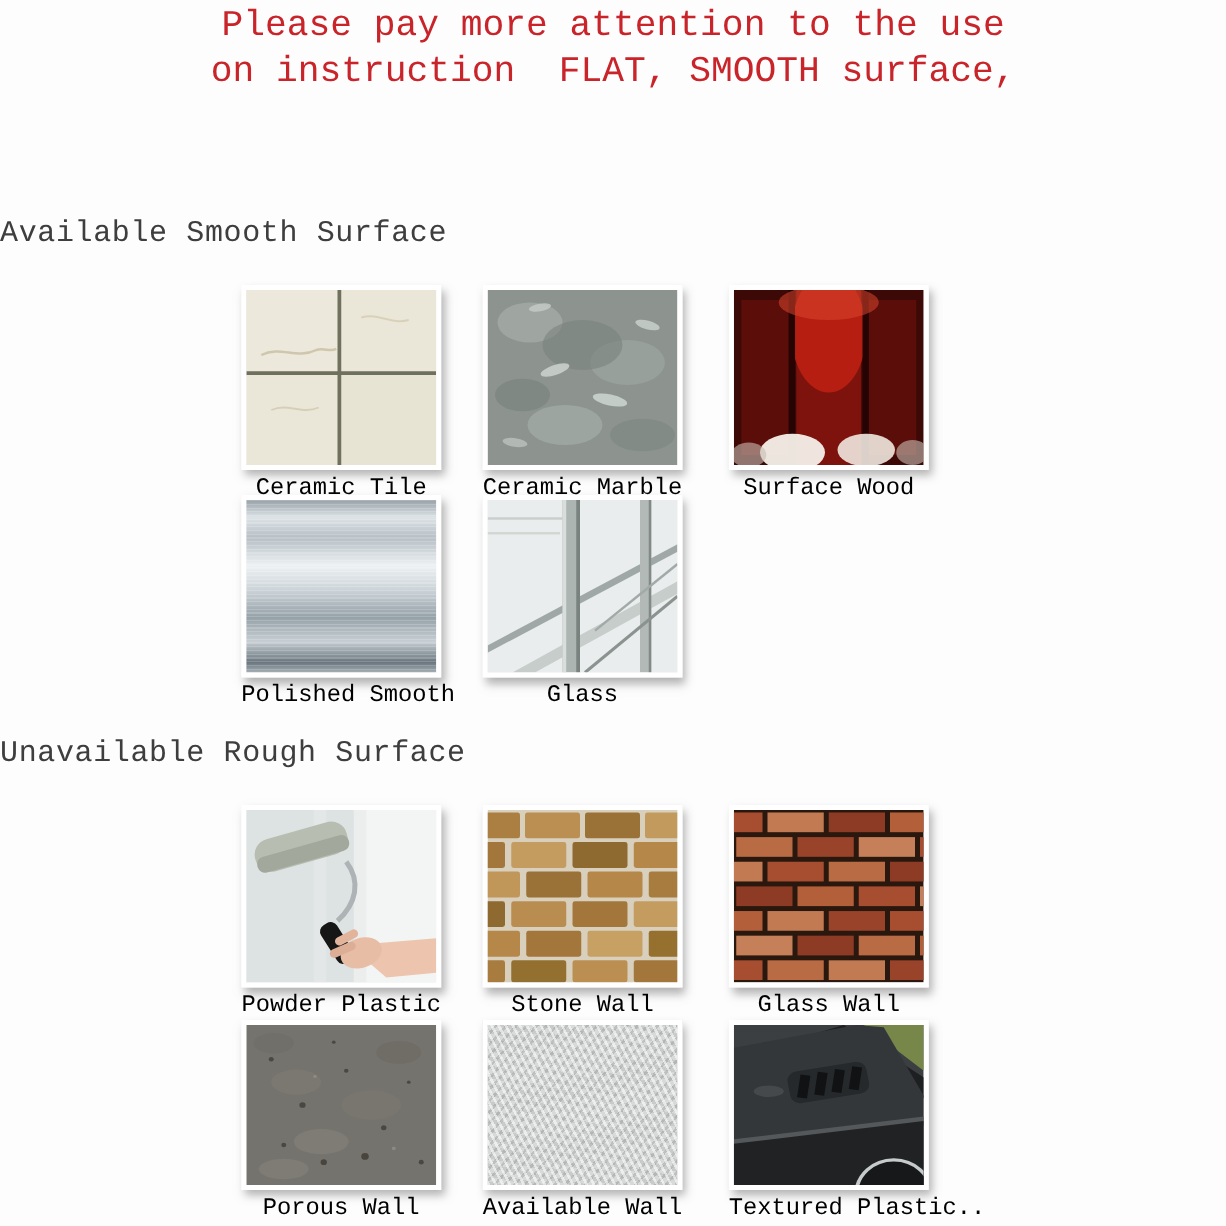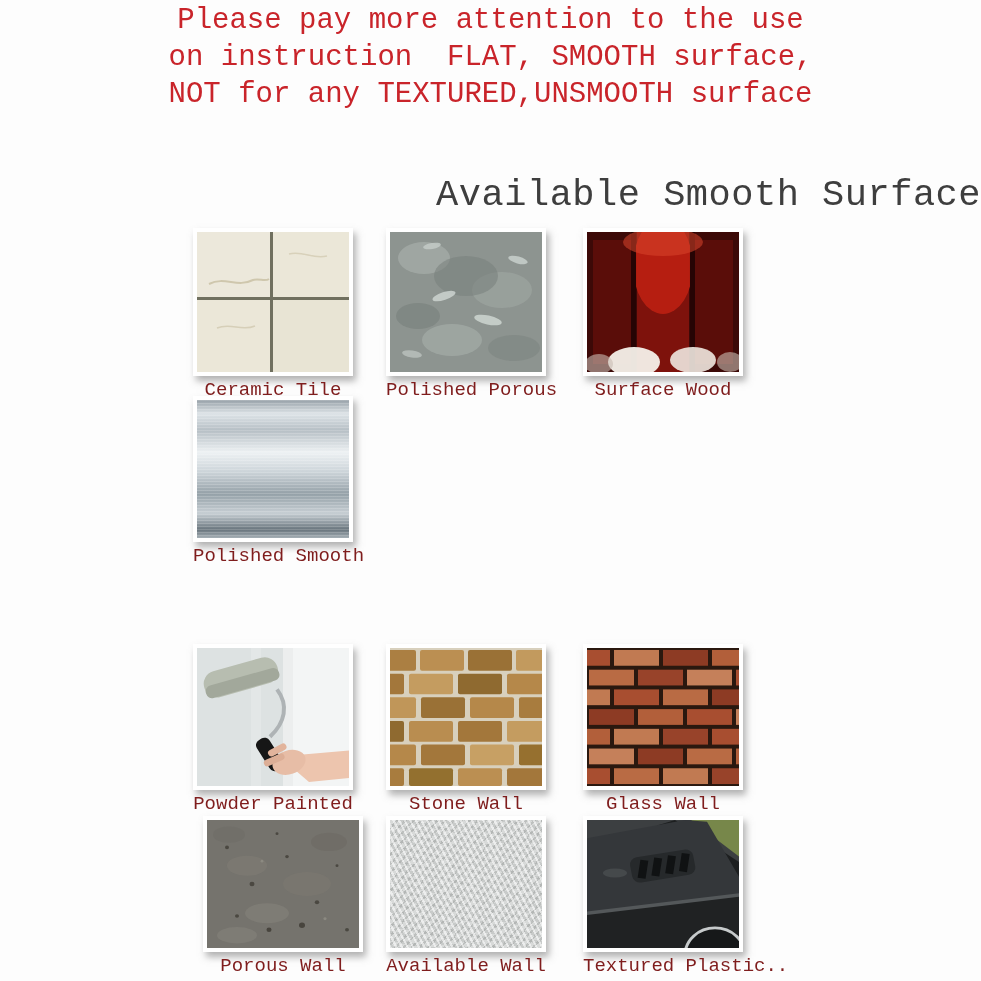--- a/index.html
+++ b/index.html
@@ -1,33 +1,33 @@
 <!DOCTYPE html>
 <html><head>
 <meta charset="utf-8">
 <style>
   html,body{margin:0;padding:0;background:#ffffff;}
   #page{position:relative;width:981px;height:981px;background:#fdfdfd;overflow:hidden;
         font-family:"Liberation Mono","DejaVu Sans Mono",monospace;}
   .warning{position:absolute;top:2px;left:0;width:981px;text-align:center;
            color:#c9242a;font-size:29px;line-height:37px;}
   .wline{white-space:pre;}
-  .heading{position:absolute;left:0;width:981px;text-align:right;color:#3e3e3e;
-           font-size:37px;letter-spacing:0.5px;}
+  .heading{position:absolute;left:0;width:981px;text-align:left;color:#3e3e3e;
+           font-size:24px;letter-spacing:0.5px;}
   .h1{top:174px;}
   .h2{top:590px;}
   .cell{position:absolute;width:160px;}
   .photo{width:152px;height:140px;border:4px solid #ffffff;
          box-shadow:3px 5px 7px rgba(115,115,115,0.55);background:#eee;overflow:hidden;}
   .r2 .photo{height:138px;}
   .r3 .photo{height:138px;}
   .r4 .photo{height:128px;}
   .photo svg{display:block;width:100%;height:100%;}
   .caption{margin-top:2px;width:160px;text-align:center;white-space:nowrap;
-           color:#7f1d1d;font-size:19px;line-height:24px;}
+           color:#000000;font-size:19px;line-height:24px;}
   .tex-metal{
     background-image:
       repeating-linear-gradient(180deg, rgba(255,255,255,0.18) 0 1px, rgba(0,0,0,0) 1px 3px),
       linear-gradient(180deg,#97a1a8 0%,#dde3e7 10%,#b6bfc5 22%,#edf1f3 38%,#ccd4d9 52%,#95a1a8 68%,#c6ced3 82%,#69757d 94%,#a5afb5 100%);
   }
   .tex-concrete{
     background-color:#d8dad9;
     background-image:
       repeating-linear-gradient(63deg, rgba(255,255,255,0.55) 0 2px, rgba(255,255,255,0) 2px 5px),
       repeating-linear-gradient(-48deg, rgba(140,144,142,0.35) 0 2px, rgba(140,144,142,0) 2px 6px),
@@ -35,24 +35,24 @@
   }
 </style>
 </head>
 <body>
 
 <div id="page">
 
   <div class="warning">
     <div class="wline">Please pay more attention to the use</div>
     <div class="wline">on instruction  FLAT, SMOOTH surface,</div>
-    <div class="wline">NOT for any TEXTURED,UNSMOOTH surface</div>
   </div>
 
   <div class="heading h1">Available Smooth Surface</div>
+  <div class="heading h2">Unavailable Rough Surface</div>
 
   <div class="cell r1" style="left:193px;top:228px">
     <div class="photo">
       <svg viewBox="0 0 152 140" preserveAspectRatio="none">
         <rect width="152" height="140" fill="#ebe7d8"></rect>
         <rect x="0" y="0" width="74" height="66" fill="#ece8db"></rect>
         <rect x="76" y="68" width="76" height="72" fill="#e8e4d4"></rect>
         <path d="M12,52 C28,44 40,56 56,48 C62,46 68,50 72,47" stroke="#cfc7ad" stroke-width="2" fill="none"></path>
         <path d="M20,96 C34,90 44,100 58,94" stroke="#d6cfb8" stroke-width="1.5" fill="none"></path>
         <path d="M92,22 C106,18 116,28 130,24" stroke="#d8d1ba" stroke-width="1.5" fill="none"></path>
@@ -73,21 +73,21 @@
         <ellipse cx="76" cy="44" rx="32" ry="20" fill="#787f7b" opacity="0.55"></ellipse>
         <ellipse cx="28" cy="84" rx="22" ry="13" fill="#747b77" opacity="0.5"></ellipse>
         <ellipse cx="124" cy="116" rx="26" ry="13" fill="#7c837f" opacity="0.55"></ellipse>
         <ellipse cx="54" cy="64" rx="12" ry="4" fill="#cdd4d0" opacity="0.85" transform="rotate(-18 54 64)"></ellipse>
         <ellipse cx="98" cy="88" rx="14" ry="4.5" fill="#d2d9d5" opacity="0.8" transform="rotate(12 98 88)"></ellipse>
         <ellipse cx="42" cy="14" rx="9" ry="3" fill="#c6cdc9" opacity="0.8" transform="rotate(-10 42 14)"></ellipse>
         <ellipse cx="128" cy="28" rx="10" ry="3.5" fill="#ccd3cf" opacity="0.8" transform="rotate(15 128 28)"></ellipse>
         <ellipse cx="22" cy="122" rx="10" ry="3.5" fill="#c2c9c5" opacity="0.7" transform="rotate(8 22 122)"></ellipse>
       </svg>
     </div>
-    <div class="caption">Polished Porous</div>
+    <div class="caption">Ceramic Marble</div>
   </div>
 
   <div class="cell r1" style="left:583px;top:228px">
     <div class="photo">
       <svg viewBox="0 0 152 140" preserveAspectRatio="none">
         <rect width="152" height="140" fill="#3c0907"></rect>
         <rect x="50" y="0" width="52" height="140" fill="#7e120c"></rect>
         <ellipse cx="76" cy="34" rx="30" ry="48" fill="#bd2012" opacity="0.9"></ellipse>
         <rect x="6" y="8" width="38" height="124" fill="#5a0d09"></rect>
         <rect x="44" y="0" width="5" height="140" fill="#260404"></rect>
@@ -101,20 +101,39 @@
       </svg>
     </div>
     <div class="caption">Surface Wood</div>
   </div>
 
   <div class="cell r2" style="left:193px;top:396px">
     <div class="photo tex-metal"></div>
     <div class="caption">Polished Smooth</div>
   </div>
 
+  <div class="cell r2" style="left:386px;top:396px">
+    <div class="photo">
+      <svg viewBox="0 0 152 140" preserveAspectRatio="none">
+        <rect width="152" height="140" fill="#eaeded"></rect>
+        <rect x="0" y="14" width="60" height="2" fill="#c9cfcc"></rect>
+        <rect x="0" y="26" width="58" height="2" fill="#d2d7d4"></rect>
+        <polygon points="0,118 152,36 152,42 0,124" fill="#9fa8a6"></polygon>
+        <polygon points="20,140 152,66 152,76 38,140" fill="#c6cdca"></polygon>
+        <rect x="60" y="0" width="14" height="140" fill="#adb5b2"></rect>
+        <rect x="60" y="0" width="3" height="140" fill="#d8dedb"></rect>
+        <rect x="71" y="0" width="3" height="140" fill="#79827f"></rect>
+        <rect x="122" y="0" width="9" height="140" fill="#b2b9b6"></rect>
+        <rect x="129" y="0" width="2" height="140" fill="#818a87"></rect>
+        <line x1="78" y1="140" x2="152" y2="78" stroke="#8b9390" stroke-width="2.5"></line>
+        <line x1="86" y1="106" x2="152" y2="52" stroke="#a2aaa7" stroke-width="2"></line>
+      </svg>
+    </div>
+    <div class="caption">Glass</div>
+  </div>
 
 
   <div class="cell r3" style="left:193px;top:644px">
     <div class="photo">
       <svg viewBox="0 0 152 140" preserveAspectRatio="none">
         <rect width="152" height="140" fill="#f3f5f5"></rect>
         <rect x="0" y="0" width="92" height="140" fill="#dde2e2"></rect>
         <rect x="86" y="0" width="10" height="140" fill="#eceeee"></rect>
         <rect x="54" y="0" width="10" height="140" fill="#e5e9e9" opacity="0.8"></rect>
         <g transform="rotate(-16 45 30)">
@@ -124,21 +143,21 @@
         <path d="M 80 42 C 92 58 88 76 73 90" stroke="#aeb3b5" stroke-width="4" fill="none"></path>
         <g transform="rotate(-32 72 106)">
             <rect x="64" y="90" width="15" height="36" rx="6" fill="#161616"></rect>
           </g>
         <polygon points="152,104 106,108 96,122 112,136 152,132" fill="#edc5ae"></polygon>
         <ellipse cx="92" cy="116" rx="17" ry="12" fill="#e7bda6" transform="rotate(-20 92 116)"></ellipse>
         <rect x="70" y="100" width="20" height="7" rx="3.5" fill="#e2b49c" transform="rotate(-28 80 103)"></rect>
         <rect x="66" y="110" width="22" height="7" rx="3.5" fill="#dcae96" transform="rotate(-24 77 113)"></rect>
       </svg>
     </div>
-    <div class="caption">Powder Painted</div>
+    <div class="caption">Powder Plastic</div>
   </div>
 
   <div class="cell r3" style="left:386px;top:644px">
     <div class="photo">
       <svg viewBox="0 0 152 140" preserveAspectRatio="none">
         <rect width="152" height="140" fill="#d8d0bd"></rect>
         <rect x="-18" y="2" width="44" height="21" rx="2" fill="#ab7f42"></rect>
           <rect x="30" y="2" width="44" height="21" rx="2" fill="#bb8f52"></rect>
           <rect x="78" y="2" width="44" height="21" rx="2" fill="#9a7136"></rect>
           <rect x="126" y="2" width="44" height="21" rx="2" fill="#c29a5e"></rect>
@@ -197,21 +216,21 @@
           <rect x="149" y="102" width="45" height="16" fill="#b25f3a"></rect>
         <rect x="-22" y="122" width="45" height="16" fill="#a84e30"></rect>
           <rect x="27" y="122" width="45" height="16" fill="#b96b44"></rect>
           <rect x="76" y="122" width="45" height="16" fill="#c17a52"></rect>
           <rect x="125" y="122" width="45" height="16" fill="#98432a"></rect>
       </svg>
     </div>
     <div class="caption">Glass Wall</div>
   </div>
 
-  <div class="cell r4" style="left:203px;top:816px">
+  <div class="cell r4" style="left:193px;top:816px">
     <div class="photo">
       <svg viewBox="0 0 152 140" preserveAspectRatio="none">
         <rect width="152" height="140" fill="#75736d"></rect>
         <ellipse cx="40" cy="50" rx="20" ry="11" fill="#817e76" opacity="0.5"></ellipse>
         <ellipse cx="100" cy="70" rx="24" ry="13" fill="#7d7a72" opacity="0.5"></ellipse>
         <ellipse cx="60" cy="102" rx="22" ry="11" fill="#8a877f" opacity="0.45"></ellipse>
         <ellipse cx="122" cy="24" rx="18" ry="10" fill="#6b6862" opacity="0.5"></ellipse>
         <ellipse cx="22" cy="16" rx="16" ry="9" fill="#6e6b65" opacity="0.5"></ellipse>
         <ellipse cx="30" cy="126" rx="20" ry="9" fill="#8d8a82" opacity="0.4"></ellipse>
         <circle cx="20" cy="30" r="2" fill="#39362f" opacity="0.7"></circle>

